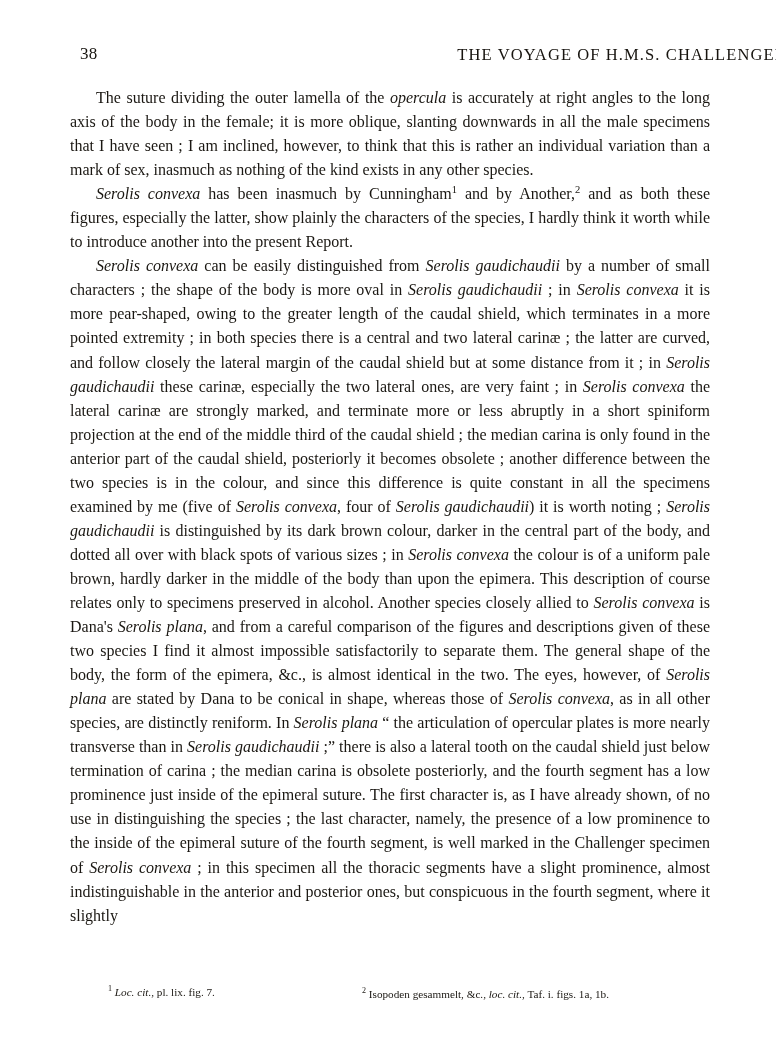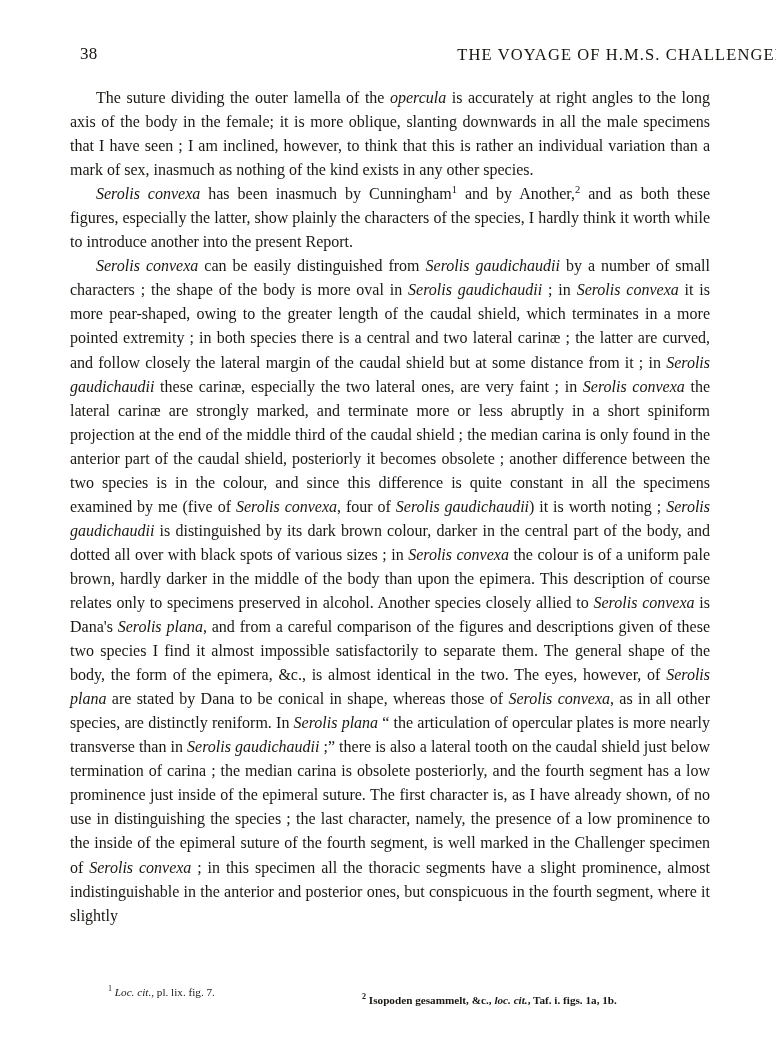--- a/index.html
+++ b/index.html
@@ -86,23 +86,22 @@
   }
   .fn-left {
     position: absolute;
     left: 38px;
     top: 0;
     white-space: nowrap;
   }
   .fn-right {
     position: absolute;
     left: 292px;
-    top: 8px;
+    top: 2px;
     white-space: nowrap;
-    font-weight: bold;
   }
   .fn-left sup, .fn-right sup {
     font-size: 0.72em;
   }
 </style>
 </head>
 <body>
 
 <div class="page">
 

